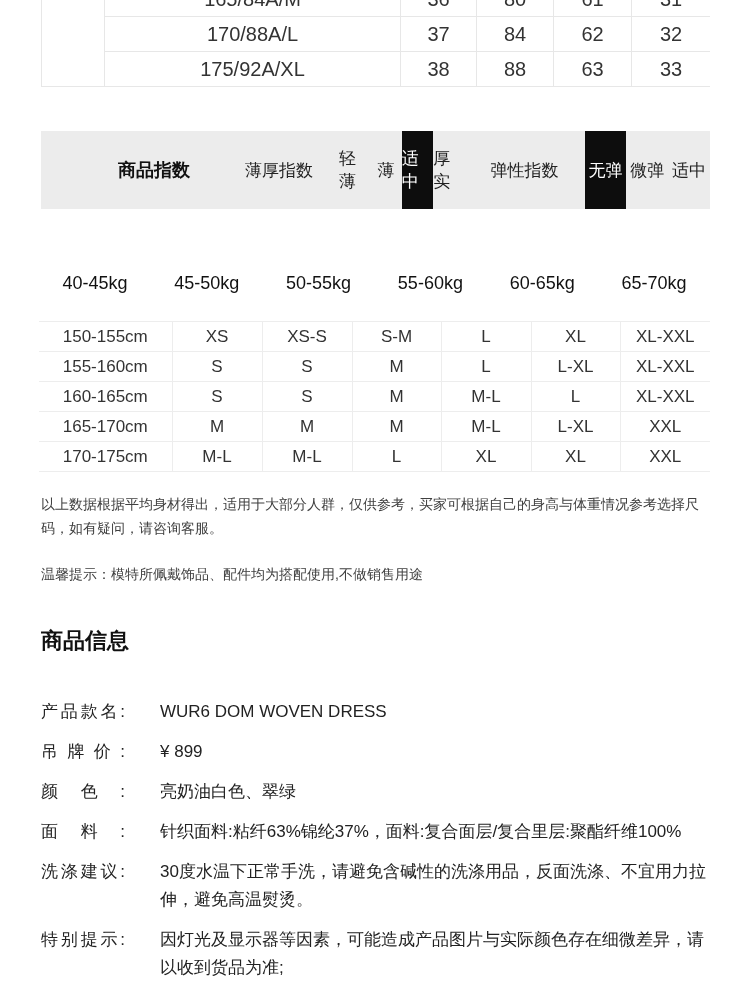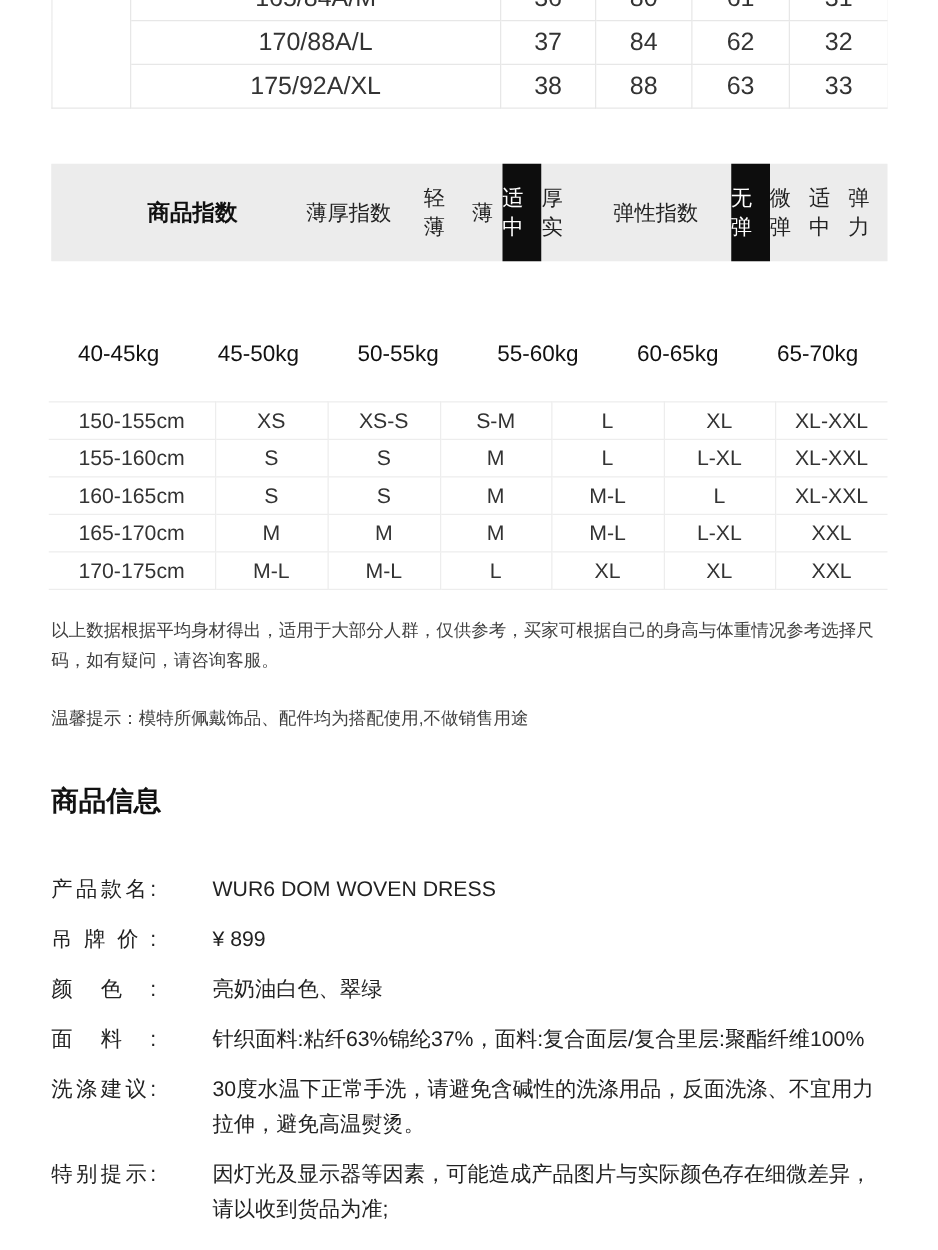--- a/index.html
+++ b/index.html
@@ -38,21 +38,21 @@
   
   .note { margin:20px 0 0 41px; width:669px; font-size:14px; color:#404040; line-height:24px; }
   .tip  { margin:22px 0 0 41px; width:669px; font-size:14px; color:#404040; line-height:24px; }
 
   
   .info-title { margin:42px 0 0 41px; font-size:22px; font-weight:bold; color:#111; line-height:26px; }
   .info-list { margin:44px 0 0 41px; width:669px; }
   .info-row { display:flex; margin-bottom:12px; }
   .info-label { flex:none; width:84px; font-size:17px; color:#222; line-height:28px;
                 text-align:justify; text-align-last:justify; }
-  .info-value { flex:1; margin-left:45px; font-size:17px; color:#222; line-height:28px; }
+  .info-value { flex:1; margin-left:35px; font-size:17px; color:#222; line-height:28px; }
 </style>
 </head>
 <body>
 
 <div class="page">
 
   <div class="mclip">
     <table class="mtable">
       <colgroup>
         <col style="width:63px">
@@ -97,21 +97,20 @@
         <div class="opt">轻薄</div>
         <div class="opt">薄</div>
         <div class="opt on">适中</div>
         <div class="opt">厚实</div>
       </div>
       <div class="index-row">
         <div class="index-row-label">弹性指数</div>
         <div class="opt on">无弹</div>
         <div class="opt">微弹</div>
         <div class="opt">适中</div>
-        <div class="opt">弹力</div>
       </div>
     </div>
   </div>
 
   <div class="sc-header">
     <div class="sc-w">40-45kg</div>
     <div class="sc-w">45-50kg</div>
     <div class="sc-w">50-55kg</div>
     <div class="sc-w">55-60kg</div>
     <div class="sc-w">60-65kg</div>

